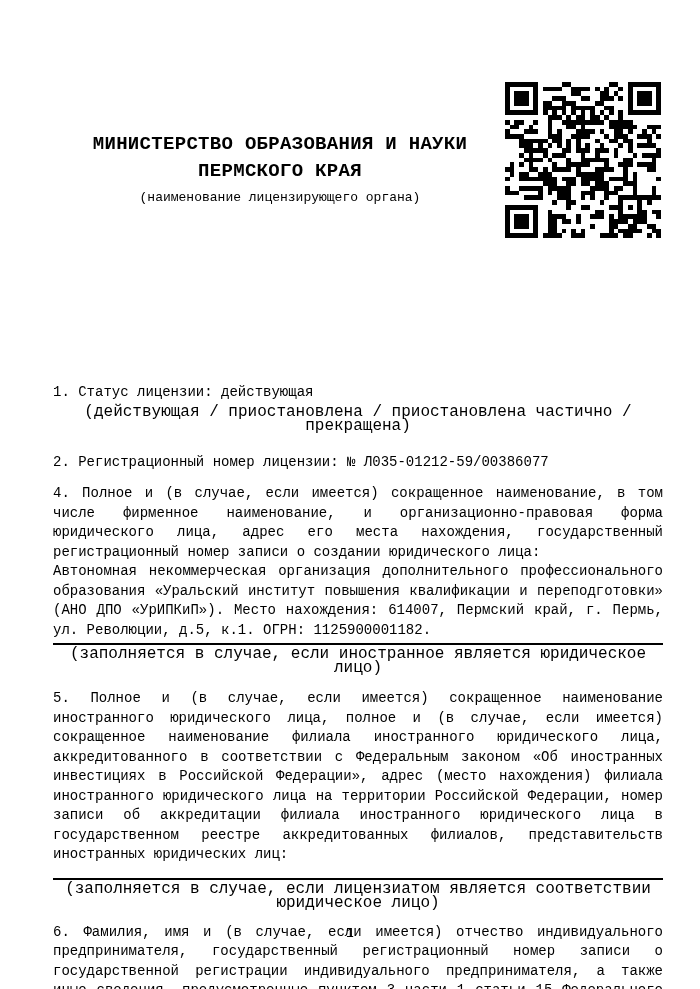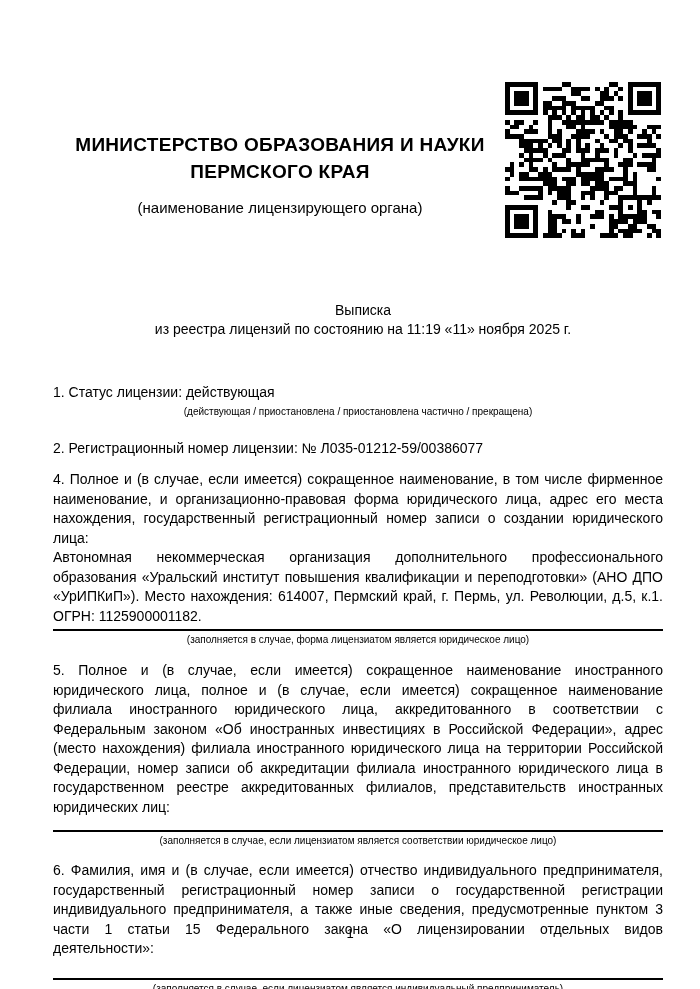--- a/index.html
+++ b/index.html
@@ -4,21 +4,21 @@
 <title>Выписка из реестра лицензий</title>
 <style>
   html, body { margin: 0; padding: 0; background: #e8e8e8; }
   .page {
     position: relative;
     width: 700px;
     height: 989px;
     margin: 0 auto;
     background: #ffffff;
     color: #000000;
-    font-family: Liberation Sans, sans-serif;
+    font-family: Liberation Mono, monospace;
     font-size: 14px;
     overflow: hidden;
   }
 
   
   .qr {
     position: absolute;
     left: 505px;
     top: 82px;
     width: 156px;
@@ -34,23 +34,23 @@
     width: 454px;
     text-align: center;
   }
   .ministry-name {
     font-weight: bold;
     font-size: 19px;
     line-height: 27px;
     letter-spacing: 0.3px;
   }
   .ministry-caption {
-    font-size: 15px;
+    font-size: 13px;
     line-height: 13px;
-    margin-top: 16px;
+    margin-top: 6px;
   }
 
   
   .doc-title {
     position: absolute;
     left: 53px;
     top: 301px;
     width: 620px;
     text-align: center;
     font-size: 14px;
@@ -62,21 +62,21 @@
     position: absolute;
     left: 53px;
     top: 383px;
     width: 610px;
     font-size: 14px;
     line-height: 19.5px;
   }
   .content p { margin: 0; }
   .just { text-align: justify; }
   .cap {
-    font-size: 10px;
+    font-size: 16px;
     line-height: 14px;
     text-align: center;
     margin-top: 2px !important;
   }
   .cap-status { margin-top: 2px !important; }
   .rule {
     border: none;
     border-top: 2px solid #000;
     margin: 0;
     height: 0;
@@ -648,36 +648,32 @@
         <rect x="32" y="32" width="1" height="1"></rect>
       </svg>
   </div>
 
   <div class="ministry">
     <div class="ministry-name">МИНИСТЕРСТВО ОБРАЗОВАНИЯ И НАУКИ</div>
     <div class="ministry-name">ПЕРМСКОГО КРАЯ</div>
     <div class="ministry-caption">(наименование лицензирующего органа)</div>
   </div>
 
-  <div class="doc-title">
-    <div>Выписка</div>
-    <div>из реестра лицензий по состоянию на 11:19 «11» ноября 2025 г.</div>
-  </div>
 
   <div class="content">
     <p class="item">1. Статус лицензии: действующая</p>
     <p class="cap cap-status">(действующая / приостановлена / приостановлена частично / прекращена)</p>
 
     <p class="item m2">2. Регистрационный номер лицензии: № Л035-01212-59/00386077</p>
 
 
     <p class="item just m4">4. Полное и (в случае, если имеется) сокращенное наименование, в том числе фирменное наименование, и организационно-правовая форма юридического лица, адрес его места нахождения, государственный регистрационный номер записи о создании юридического лица:</p>
     <p class="item just">Автономная некоммерческая организация дополнительного профессионального образования «Уральский институт повышения квалификации и переподготовки» (АНО ДПО «УрИПКиП»). Место нахождения: 614007, Пермский край, г. Пермь, ул. Революции, д.5, к.1. ОГРН: 1125900001182.</p>
     <hr class="rule r4">
-    <p class="cap">(заполняется в случае, форма лицензиатом является юридическое лицо)</p>
+    <p class="cap">(заполняется в случае, если иностранное является юридическое лицо)</p>
 
     <p class="item just m5">5. Полное и (в случае, если имеется) сокращенное наименование иностранного юридического лица, полное и (в случае, если имеется) сокращенное наименование филиала иностранного юридического лица, аккредитованного в соответствии с Федеральным законом «Об иностранных инвестициях в Российской Федерации», адрес (место нахождения) филиала иностранного юридического лица на территории Российской Федерации, номер записи об аккредитации филиала иностранного юридического лица в государственном реестре аккредитованных филиалов, представительств иностранных юридических лиц:</p>
     <hr class="rule r5">
     <p class="cap">(заполняется в случае, если лицензиатом является соответствии юридическое лицо)</p>
 
     <p class="item just m6">6. Фамилия, имя и (в случае, если имеется) отчество индивидуального предпринимателя, государственный регистрационный номер записи о государственной регистрации индивидуального предпринимателя, а также иные сведения, предусмотренные пунктом 3 части 1 статьи 15 Федерального закона «О лицензировании отдельных видов деятельности»:</p>
     <hr class="rule r6">
     <p class="cap">(заполняется в случае, если лицензиатом является индивидуальный предприниматель)</p>
 
   </div>

